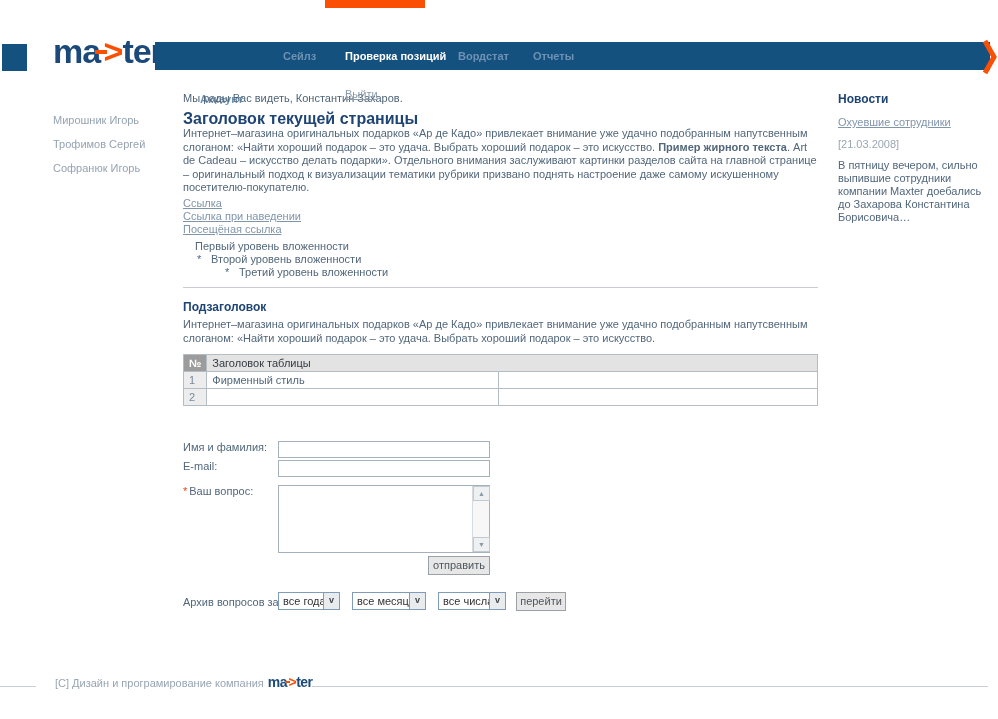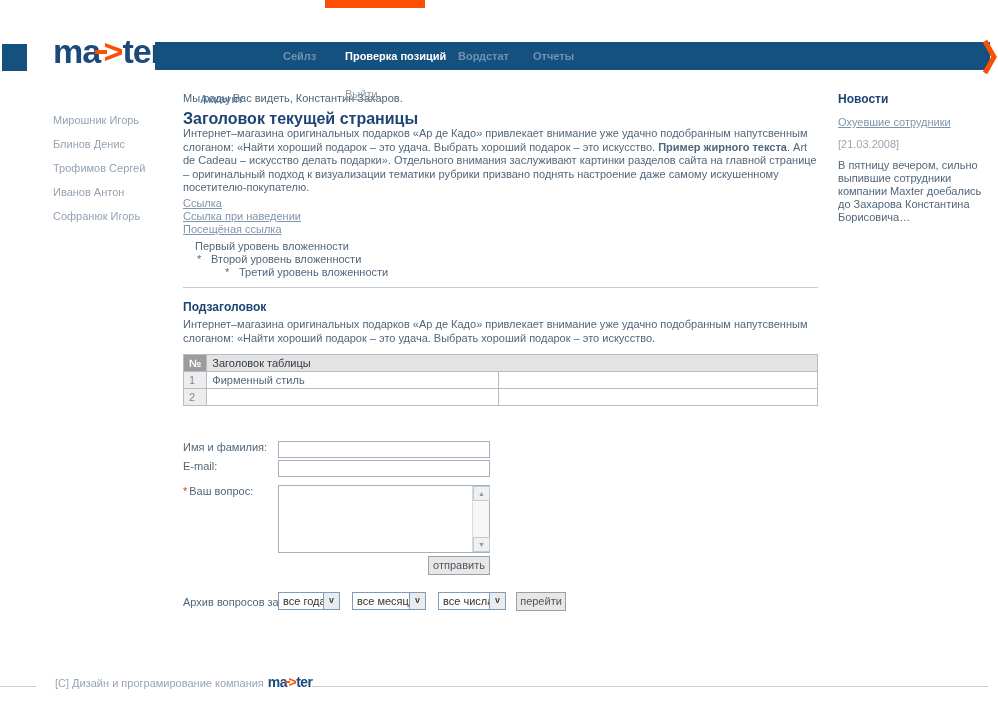--- a/index.html
+++ b/index.html
@@ -109,23 +109,21 @@
     <a class="nav-item p3 active">Проверка позиций</a>
     <a class="nav-item p4">Вордстат</a>
     <a class="nav-item p5">Отчеты</a>
   </div>
   <svg class="nav-arrow" width="16" height="42" viewBox="0 0 16 42">
     <polyline points="3,5 12,21 3,37" fill="none" stroke="#fb4f04" stroke-width="5"></polyline>
   </svg>
 
   <div class="sidebar">
     <a class="side-link">Мирошник Игорь</a>
-    <a class="side-link">Блинов Денис</a>
     <a class="side-link">Трофимов Сергей</a>
-    <a class="side-link">Иванов Антон</a>
     <a class="side-link">Софранюк Игорь</a>
   </div>
 
   <div class="content">
 
     <div class="row greeting">Мы рады Вас видеть, Константин Захаров.</div>
     <a class="logout">Выйти</a>
 
     <div class="row h1">Заголовок текущей страницы</div>
 

